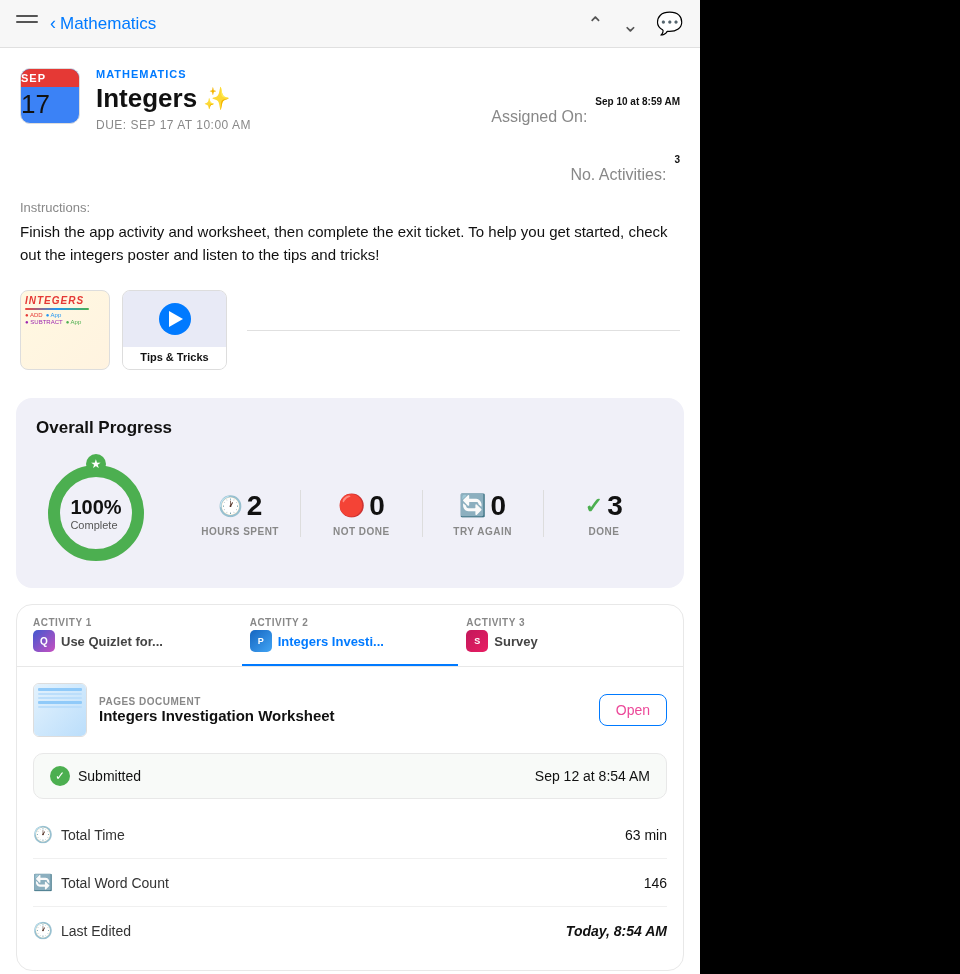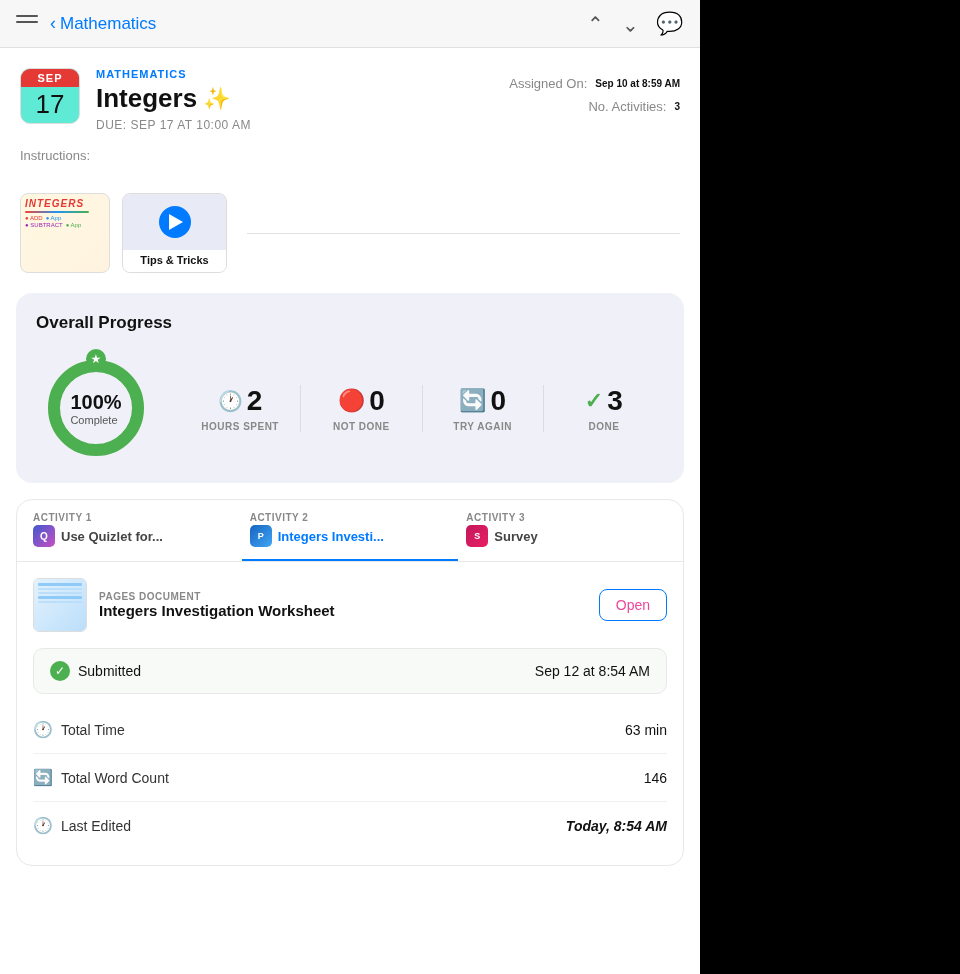--- a/index.html
+++ b/index.html
@@ -57,22 +57,21 @@
       display: flex;
       align-items: flex-start;
       padding: 20px 20px 16px 20px;
       gap: 16px;
     }
     .calendar-icon {
       width: 60px; min-width: 60px;
       border-radius: 10px;
       overflow: hidden;
       border: 1px solid #ddd;
-      background: #5eead4;
-      text-align: center;
+      background: #3b82f6;
     }
     .cal-month {
       background: #e53935;
       color: #fff;
       font-size: 11px;
       font-weight: 700;
       padding: 3px 0;
       letter-spacing: 1px;
       text-transform: uppercase;
     }
@@ -113,21 +112,21 @@
       flex-direction: column;
       gap: 8px;
       min-width: 200px;
       align-items: flex-end;
       padding-top: 8px;
     }
     .meta-row {
       display: flex; align-items: center; gap: 8px;
     }
     .meta-label {
-      color: #888; font-size: 13px;
+      color: #888; font-size: 16px; margin-top: 32px;
     }
     .meta-value {
       font-size: 10px; font-weight: 700; color: #111;
     }
 
     
     .instructions-section {
       padding: 0 20px 16px 20px;
     }
     .instructions-label {
@@ -209,21 +208,21 @@
     .attachment-divider {
       flex: 1;
       height: 1px;
       background: #e0e0e0;
       align-self: center;
       margin-left: 8px;
     }
 
     
     .progress-section {
-      margin: 0 16px 16px 16px;
+      margin: 8px 16px 16px 16px;
       background: #f0f0f8;
       border-radius: 16px;
       padding: 20px;
     }
     .progress-title {
       font-size: 17px;
       font-weight: 700;
       color: #111;
       margin-bottom: 20px;
     }
@@ -469,20 +468,21 @@
       </div>
       <div class="meta-row">
         <span class="meta-label">No. Activities:</span>
         <span class="meta-value">3</span>
       </div>
     </div>
   </div>
 
   <div class="instructions-section">
     <div class="instructions-label">Instructions:</div>
+    <div class="instructions-text">Finish the app activity and worksheet, then complete the exit ticket. To help you get started, check out the integers poster and listen to the tips and tricks!</div>
   </div>
 
   <div class="attachments-row">
 
     <div class="attachment-thumb integers-thumb">
       <div class="integers-thumb-title">INTEGERS</div>
       <div class="integers-thumb-line"></div>
       <div style="display:flex;gap:3px;margin-top:2px;">
         <div style="font-size:6px;color:#e53935">● ADD</div>
         <div style="font-size:6px;color:#2196F3">● App</div>

